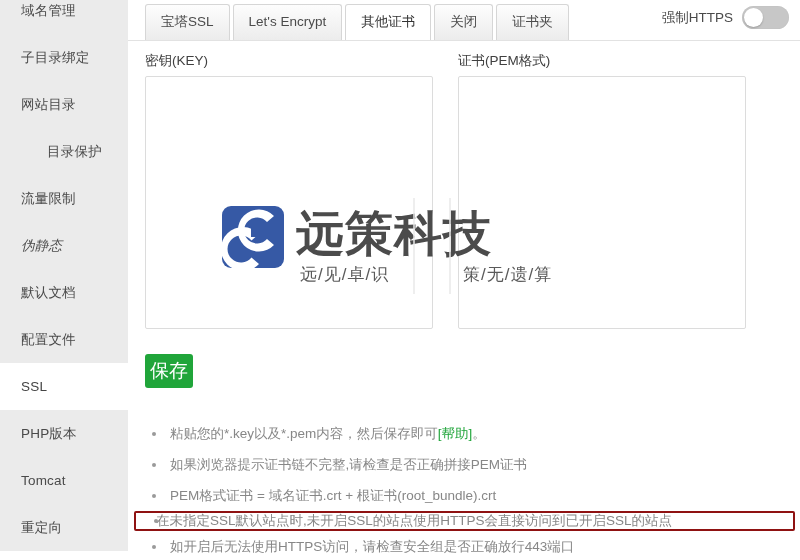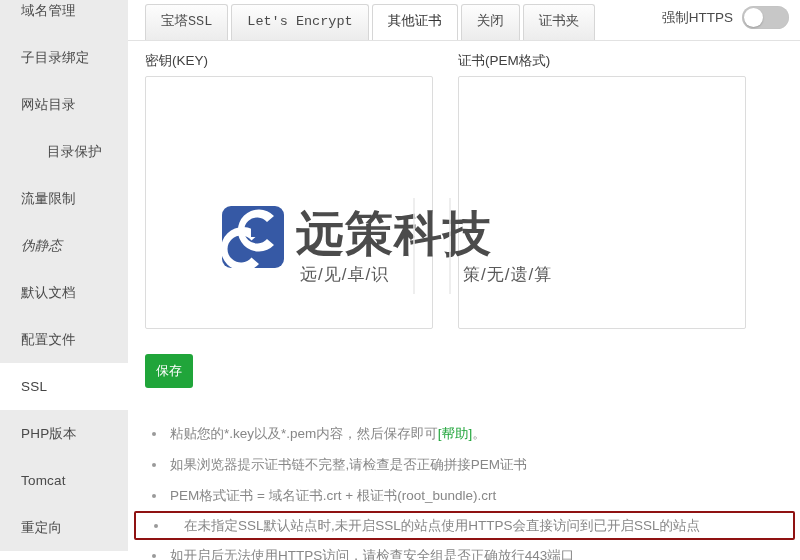--- a/index.html
+++ b/index.html
@@ -45,21 +45,20 @@
     height: 36px; line-height: 34px;
     padding: 0 15px;
     font-size: 13.5px; color: #4b4b4b;
     background: linear-gradient(#fdfdfd, #ececec);
     border: 1px solid #d6d6d6;
     border-bottom: none;
     border-radius: 3px 3px 0 0;
     margin-right: 3px;
     cursor: pointer;
     white-space: nowrap;
-    font-family: Liberation Mono, monospace;
   }
   .tab.active {
     background: #ffffff;
     border-color: #d6d6d6;
     color: #333;
     position: relative; z-index: 3;
   }
   #tab-underline {
     position: absolute; left: 0; top: 40px;
     width: 672px; height: 1px; background: #e2e2e2;
@@ -106,21 +105,21 @@
     width: 430px; height: 96px;
     pointer-events: none; user-select: none;
   }
 
   
   #save-button {
     position: absolute; left: 17px; top: 354px;
     width: 48px; height: 34px;
     background: #20a53a; color: #fff;
     border: none; border-radius: 3px;
-    font-size: 13px; font-family: inherit;
+    font-size: 19px; font-family: inherit;
     cursor: pointer;
   }
 
   
   #notes {
     position: absolute; left: 17px; top: 418px;
     width: 655px;
   }
   .note-row {
     position: relative;
@@ -130,24 +129,24 @@
     font-size: 13.5px; color: #878787;
   }
   .note-row .bullet {
     position: absolute; left: 7px; top: 50%;
     width: 4px; height: 4px; margin-top: -2px;
     border-radius: 50%; background: #9a9a9a;
   }
   .note-row.highlight {
     border: 2px solid #8f1212;
     border-radius: 2px;
-    height: 29px;
+    height: 20px;
     width: 661px;
     margin-left: -11px;
-    padding-left: 48px;
+    padding-left: 20px;
   }
   .note-row.highlight .bullet { left: 18px; }
   .help-link { color: #20a53a; text-decoration: none; cursor: pointer; }
 </style>
 </head>
 <body>
 
 <div id="app">
 
   <nav id="sidebar">

